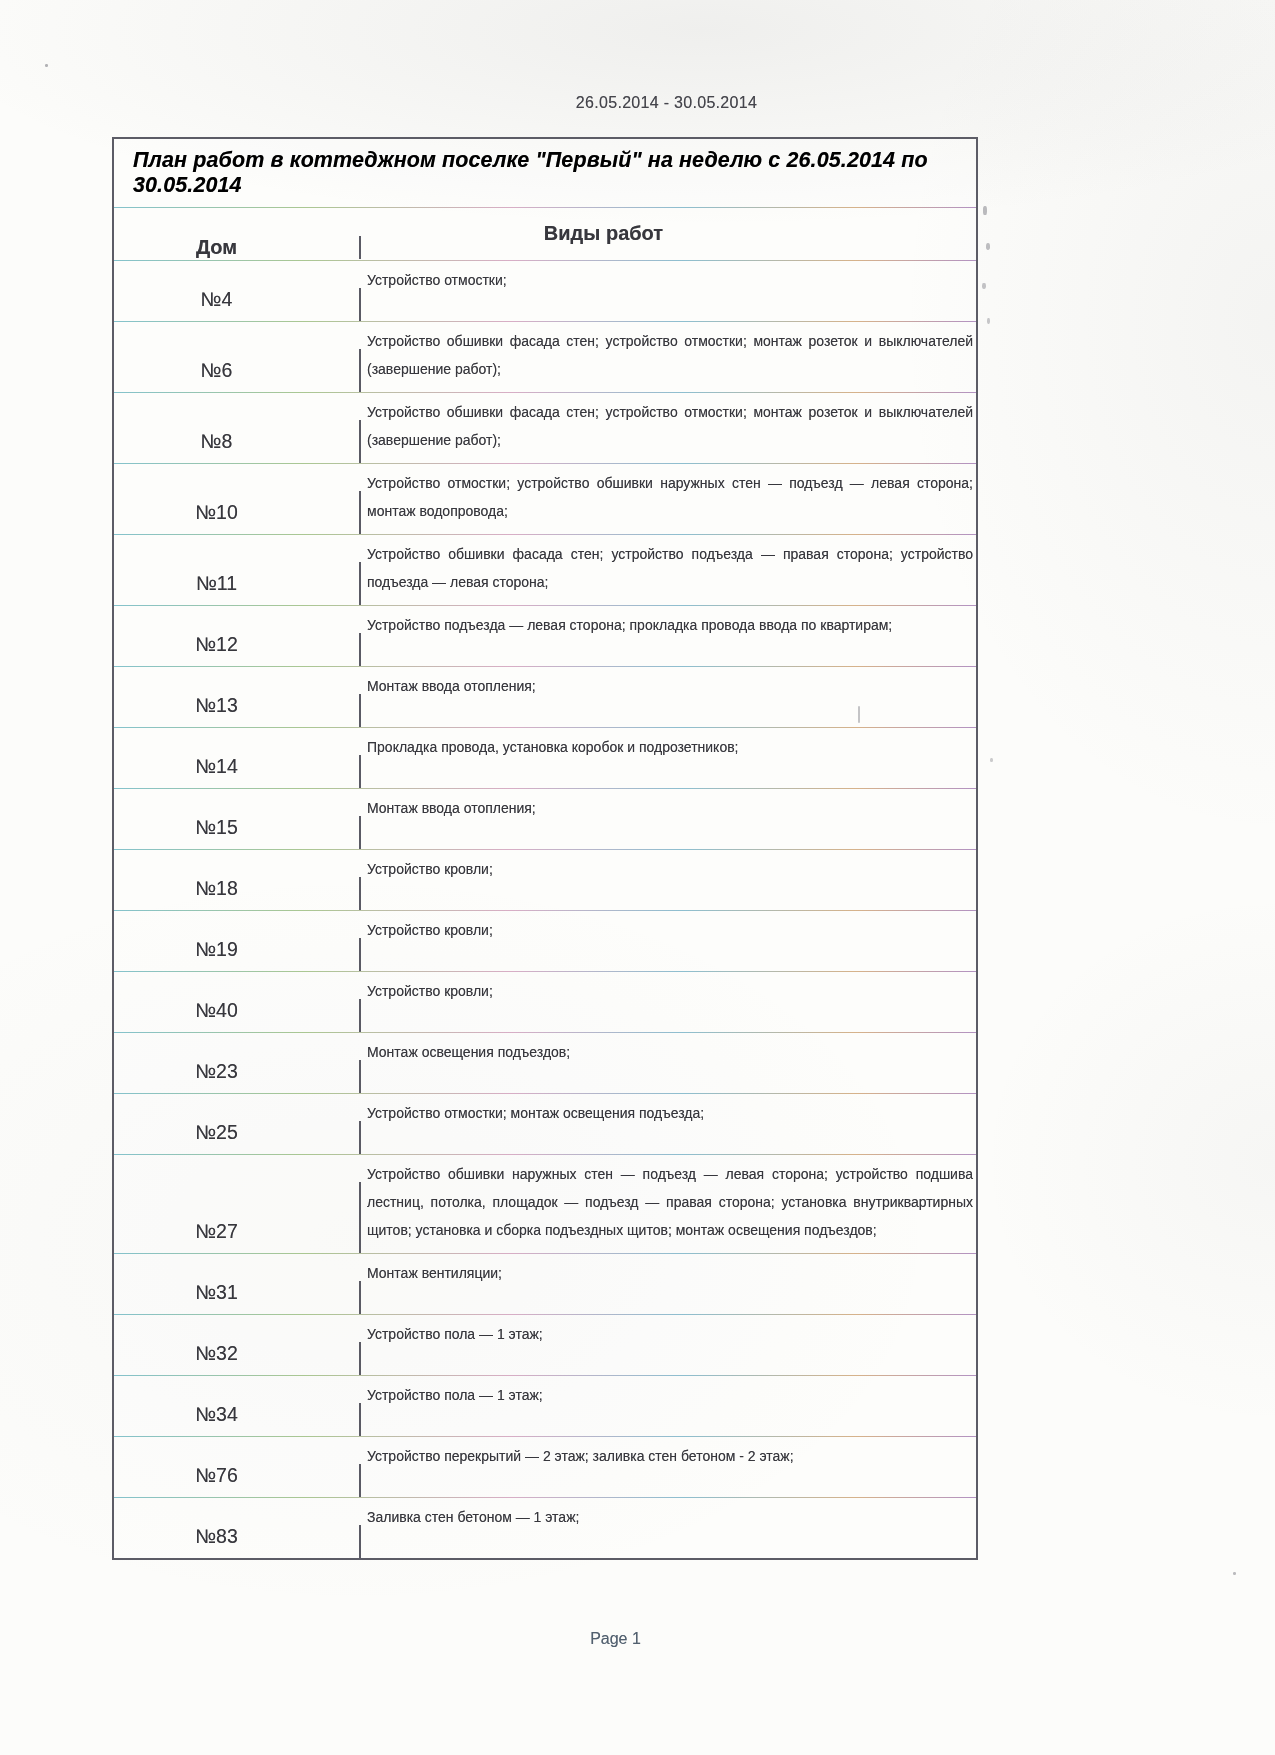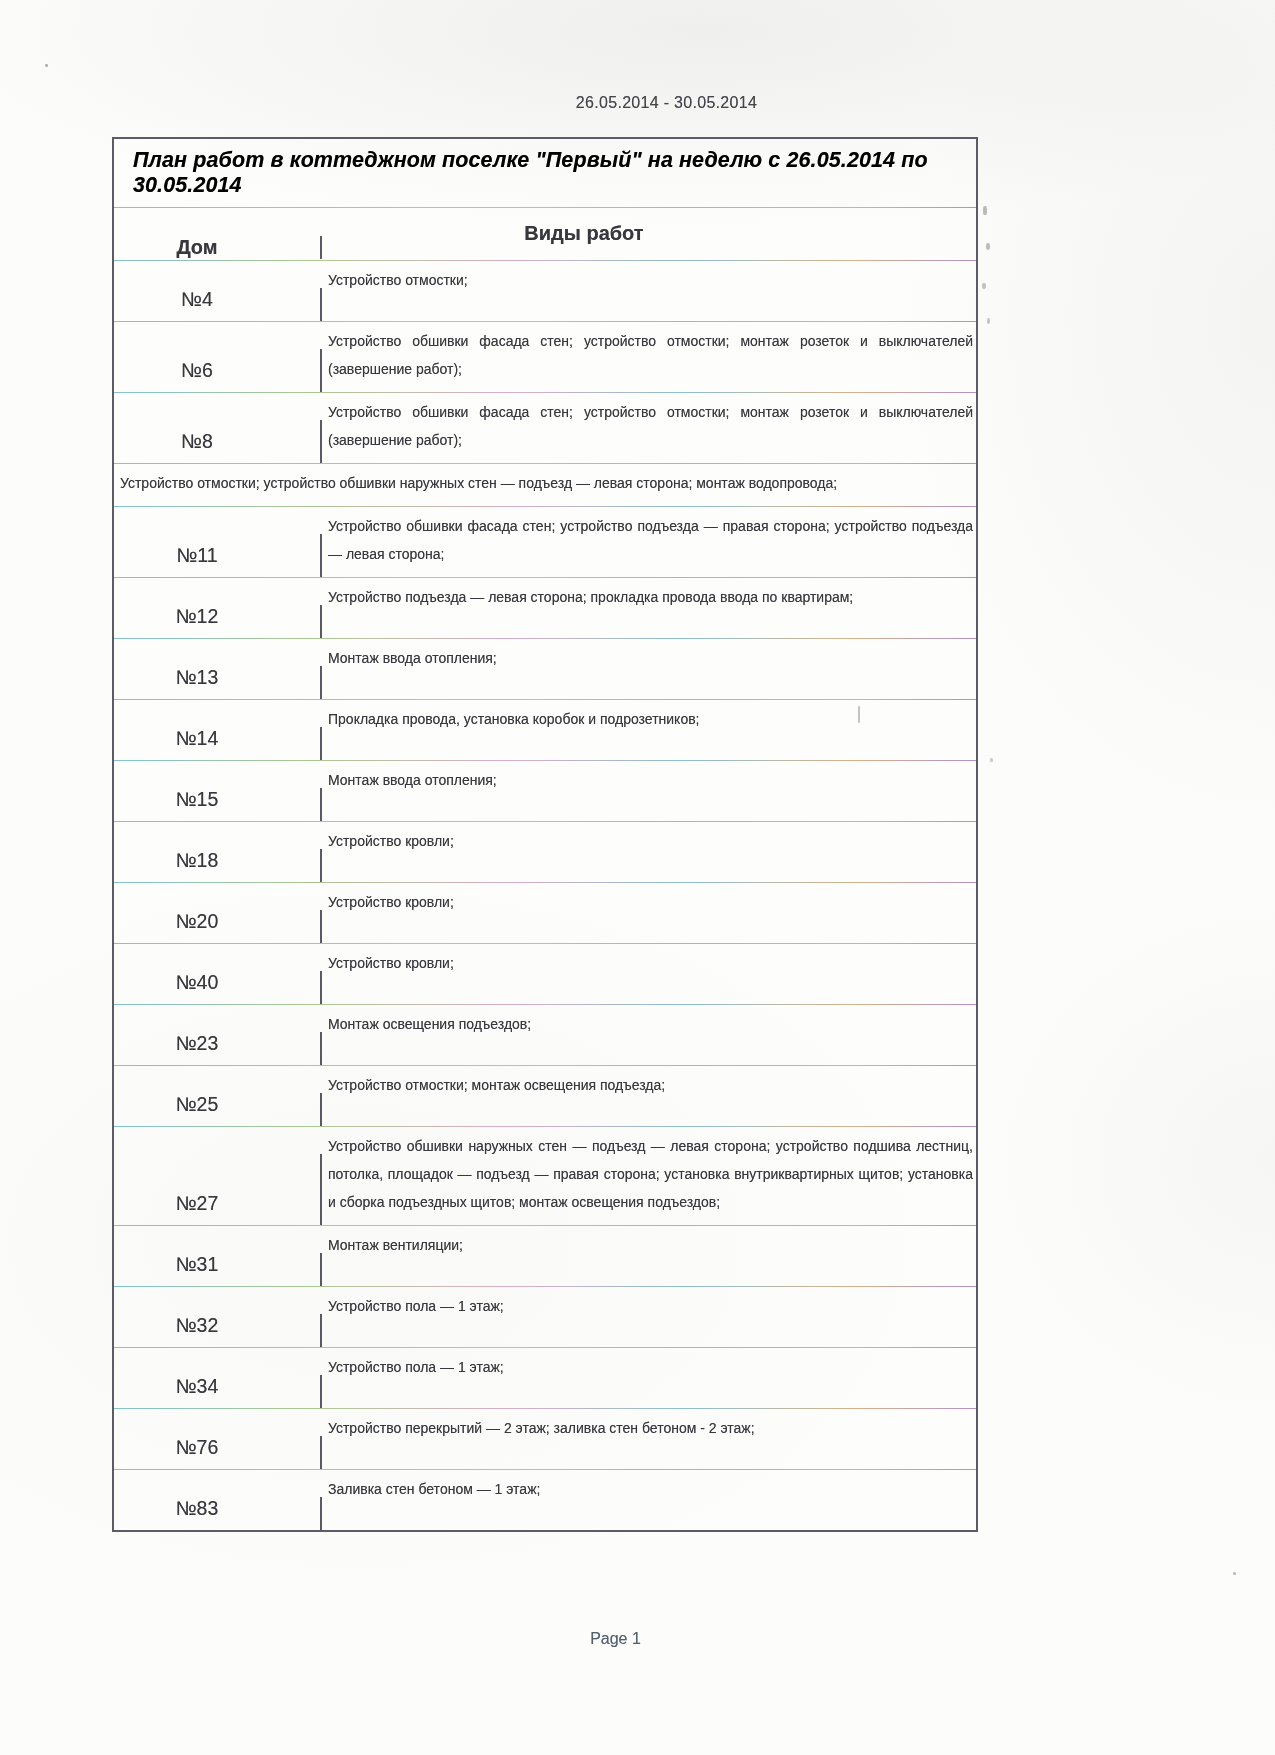--- a/index.html
+++ b/index.html
@@ -35,21 +35,21 @@
   }
   .tbody .trow:last-child::after{display:none;}
   .title-row{height:68px;align-items:center;}
   .title-cell{
     padding-left:19px;font-size:21.5px;font-weight:bold;font-style:italic;
     color:#000000;text-shadow:0 0 0.6px rgba(51,51,57,0.6);letter-spacing:0.1px;
   }
   .header-row{height:53px;align-items:center;font-weight:bold;font-size:20px;
     text-shadow:0 0 0.6px rgba(55,55,61,0.55);}
   .col-house{
-    width:208px;box-sizing:border-box;flex:none;
+    width:247px;box-sizing:border-box;flex:none;
     border-right:2px solid #5a5a64;text-align:center;margin-top:28px;
   }
   .header-row .col-house{padding-right:40px;}
   .col-works{flex:1;box-sizing:border-box;}
   .header-row .col-works{text-align:center;padding-right:130px;}
   .data-row .col-house{
     display:flex;align-items:flex-end;justify-content:center;
     padding:0 40px 10px 0;font-size:19.5px;
     text-shadow:0 0 0.6px rgba(55,55,61,0.55);
   }
@@ -92,20 +92,21 @@
         <div class="col-house">№6</div>
         <div class="col-works">Устройство обшивки фасада стен; устройство отмостки; монтаж розеток и выключателей (завершение работ);</div>
       </div>
 
       <div class="trow data-row">
         <div class="col-house">№8</div>
         <div class="col-works">Устройство обшивки фасада стен; устройство отмостки; монтаж розеток и выключателей (завершение работ);</div>
       </div>
 
       <div class="trow data-row">
+        <div class="col-house">№10</div>
         <div class="col-works">Устройство отмостки; устройство обшивки наружных стен — подъезд — левая сторона; монтаж водопровода;</div>
       </div>
 
       <div class="trow data-row">
         <div class="col-house">№11</div>
         <div class="col-works">Устройство обшивки фасада стен; устройство подъезда — правая сторона; устройство подъезда — левая сторона;</div>
       </div>
 
       <div class="trow data-row">
         <div class="col-house">№12</div>
@@ -126,21 +127,21 @@
         <div class="col-house">№15</div>
         <div class="col-works">Монтаж ввода отопления;</div>
       </div>
 
       <div class="trow data-row">
         <div class="col-house">№18</div>
         <div class="col-works">Устройство кровли;</div>
       </div>
 
       <div class="trow data-row">
-        <div class="col-house">№20</div>
+        <div class="col-house">№19</div>
         <div class="col-works">Устройство кровли;</div>
       </div>
 
       <div class="trow data-row">
         <div class="col-house">№40</div>
         <div class="col-works">Устройство кровли;</div>
       </div>
 
       <div class="trow data-row">
         <div class="col-house">№23</div>

